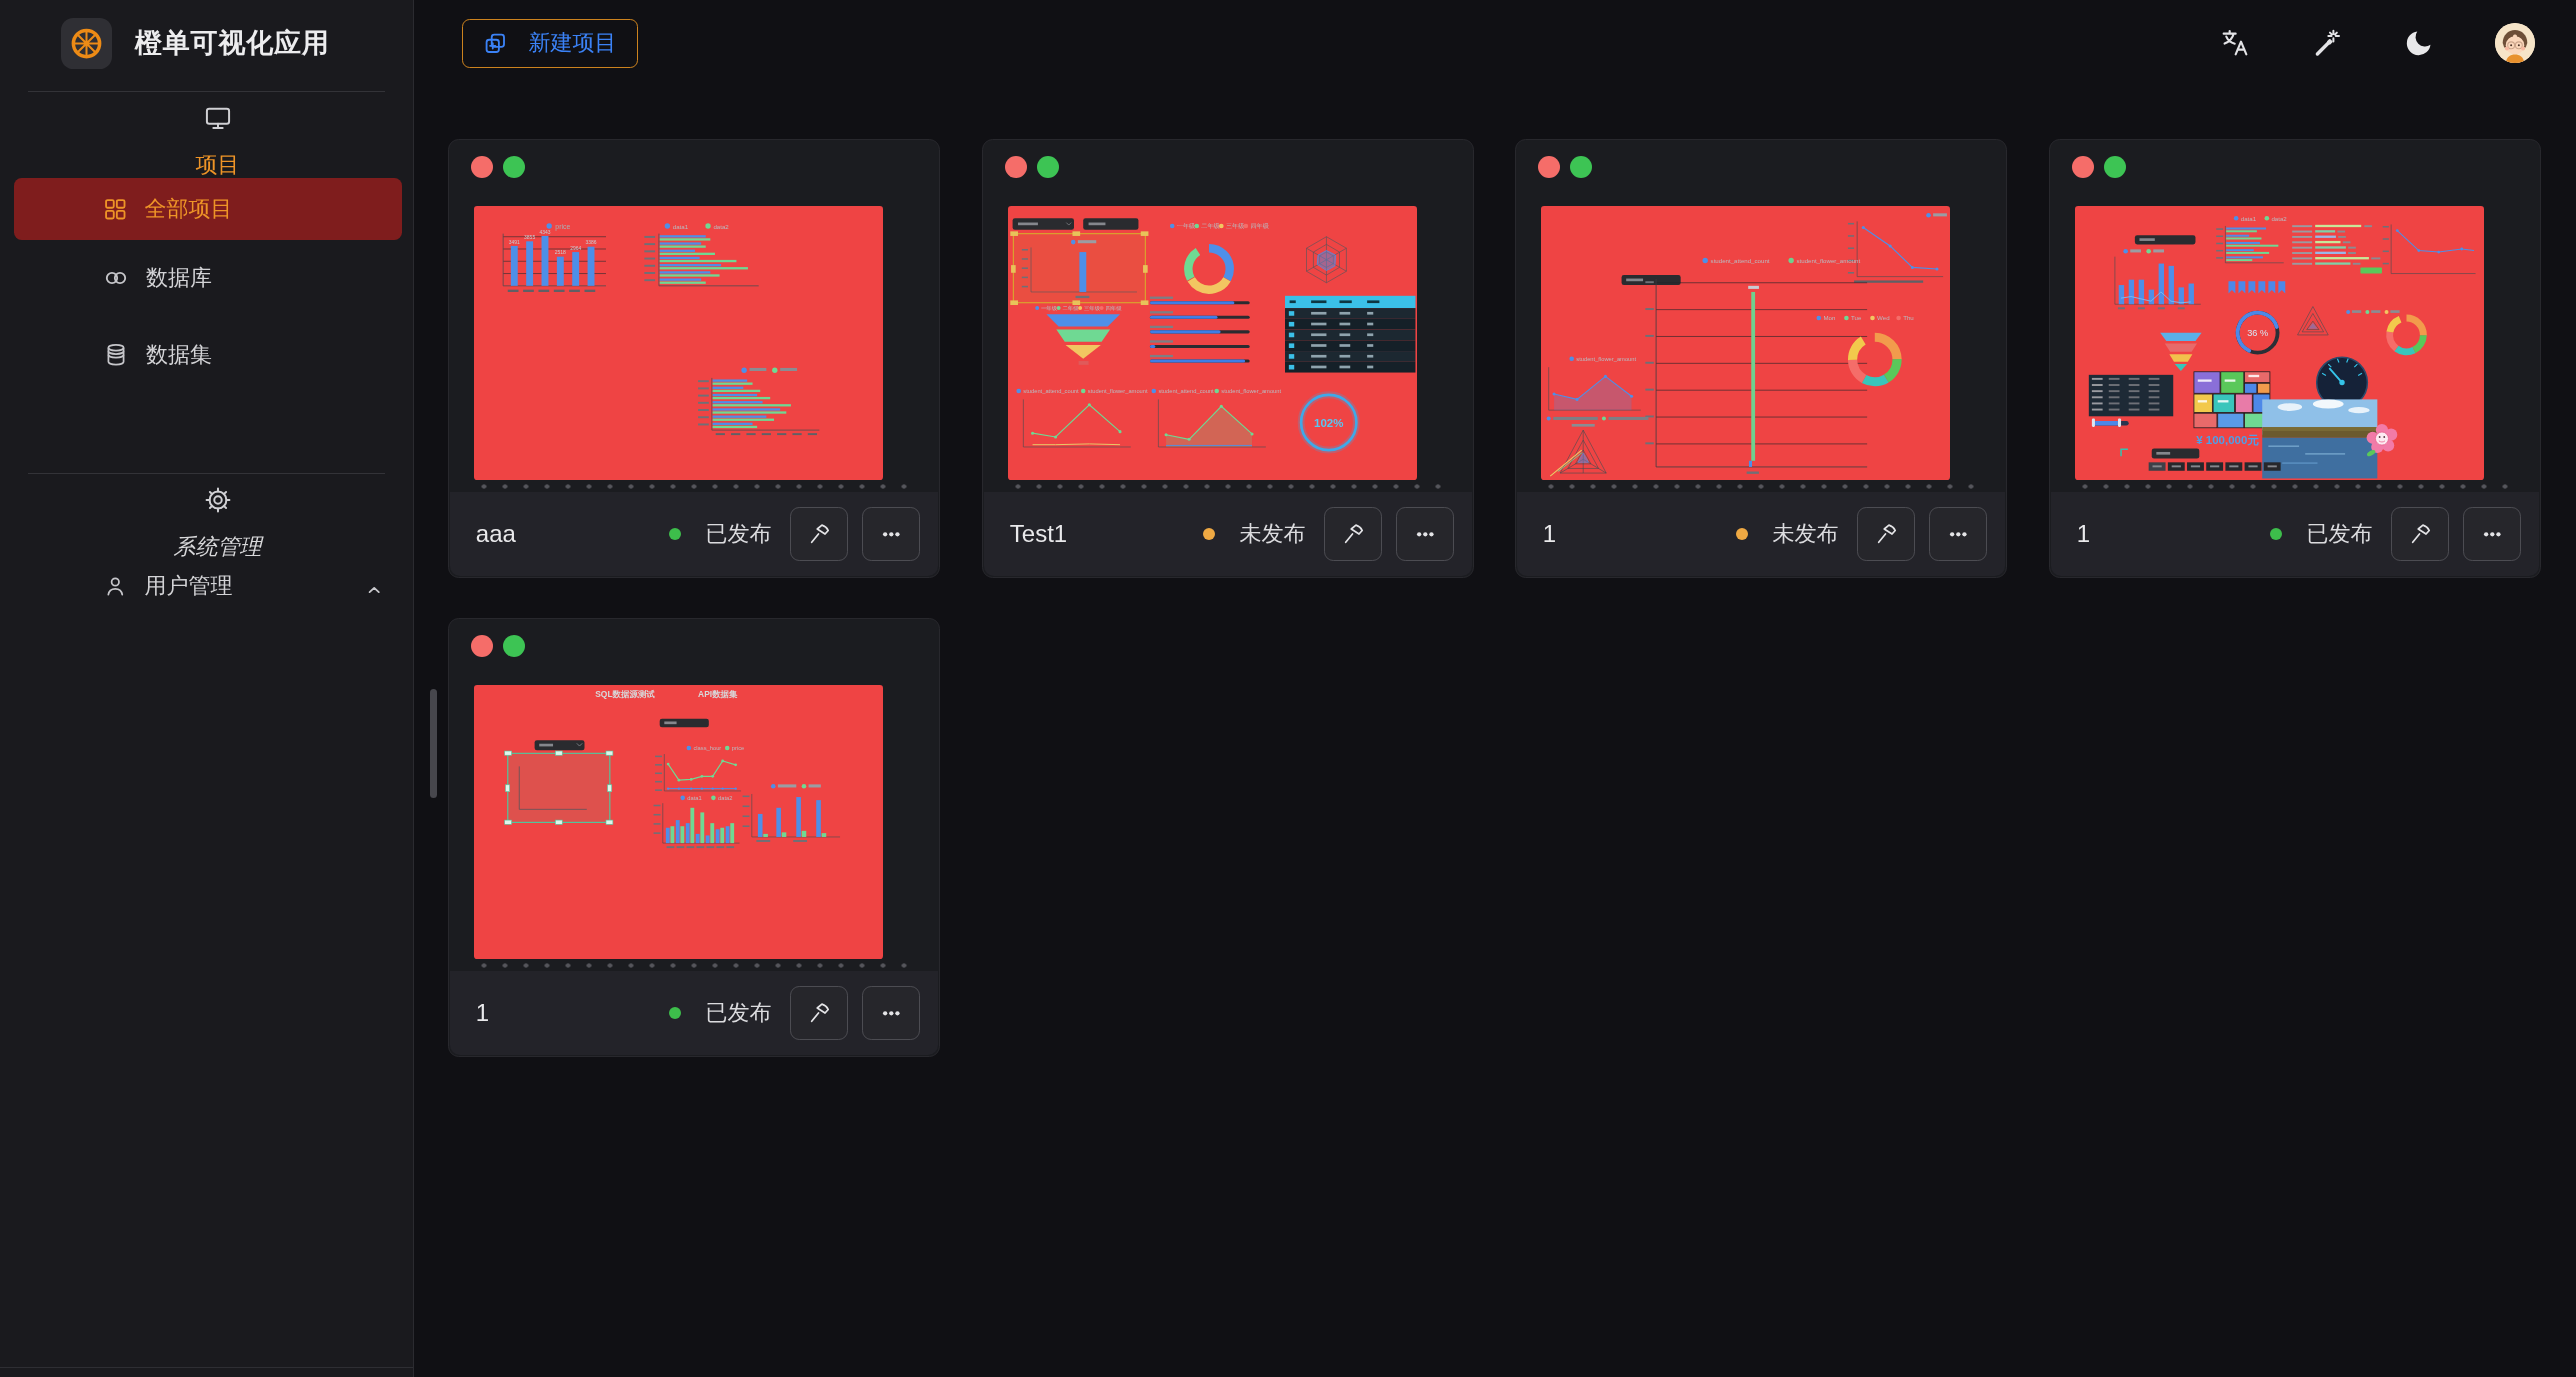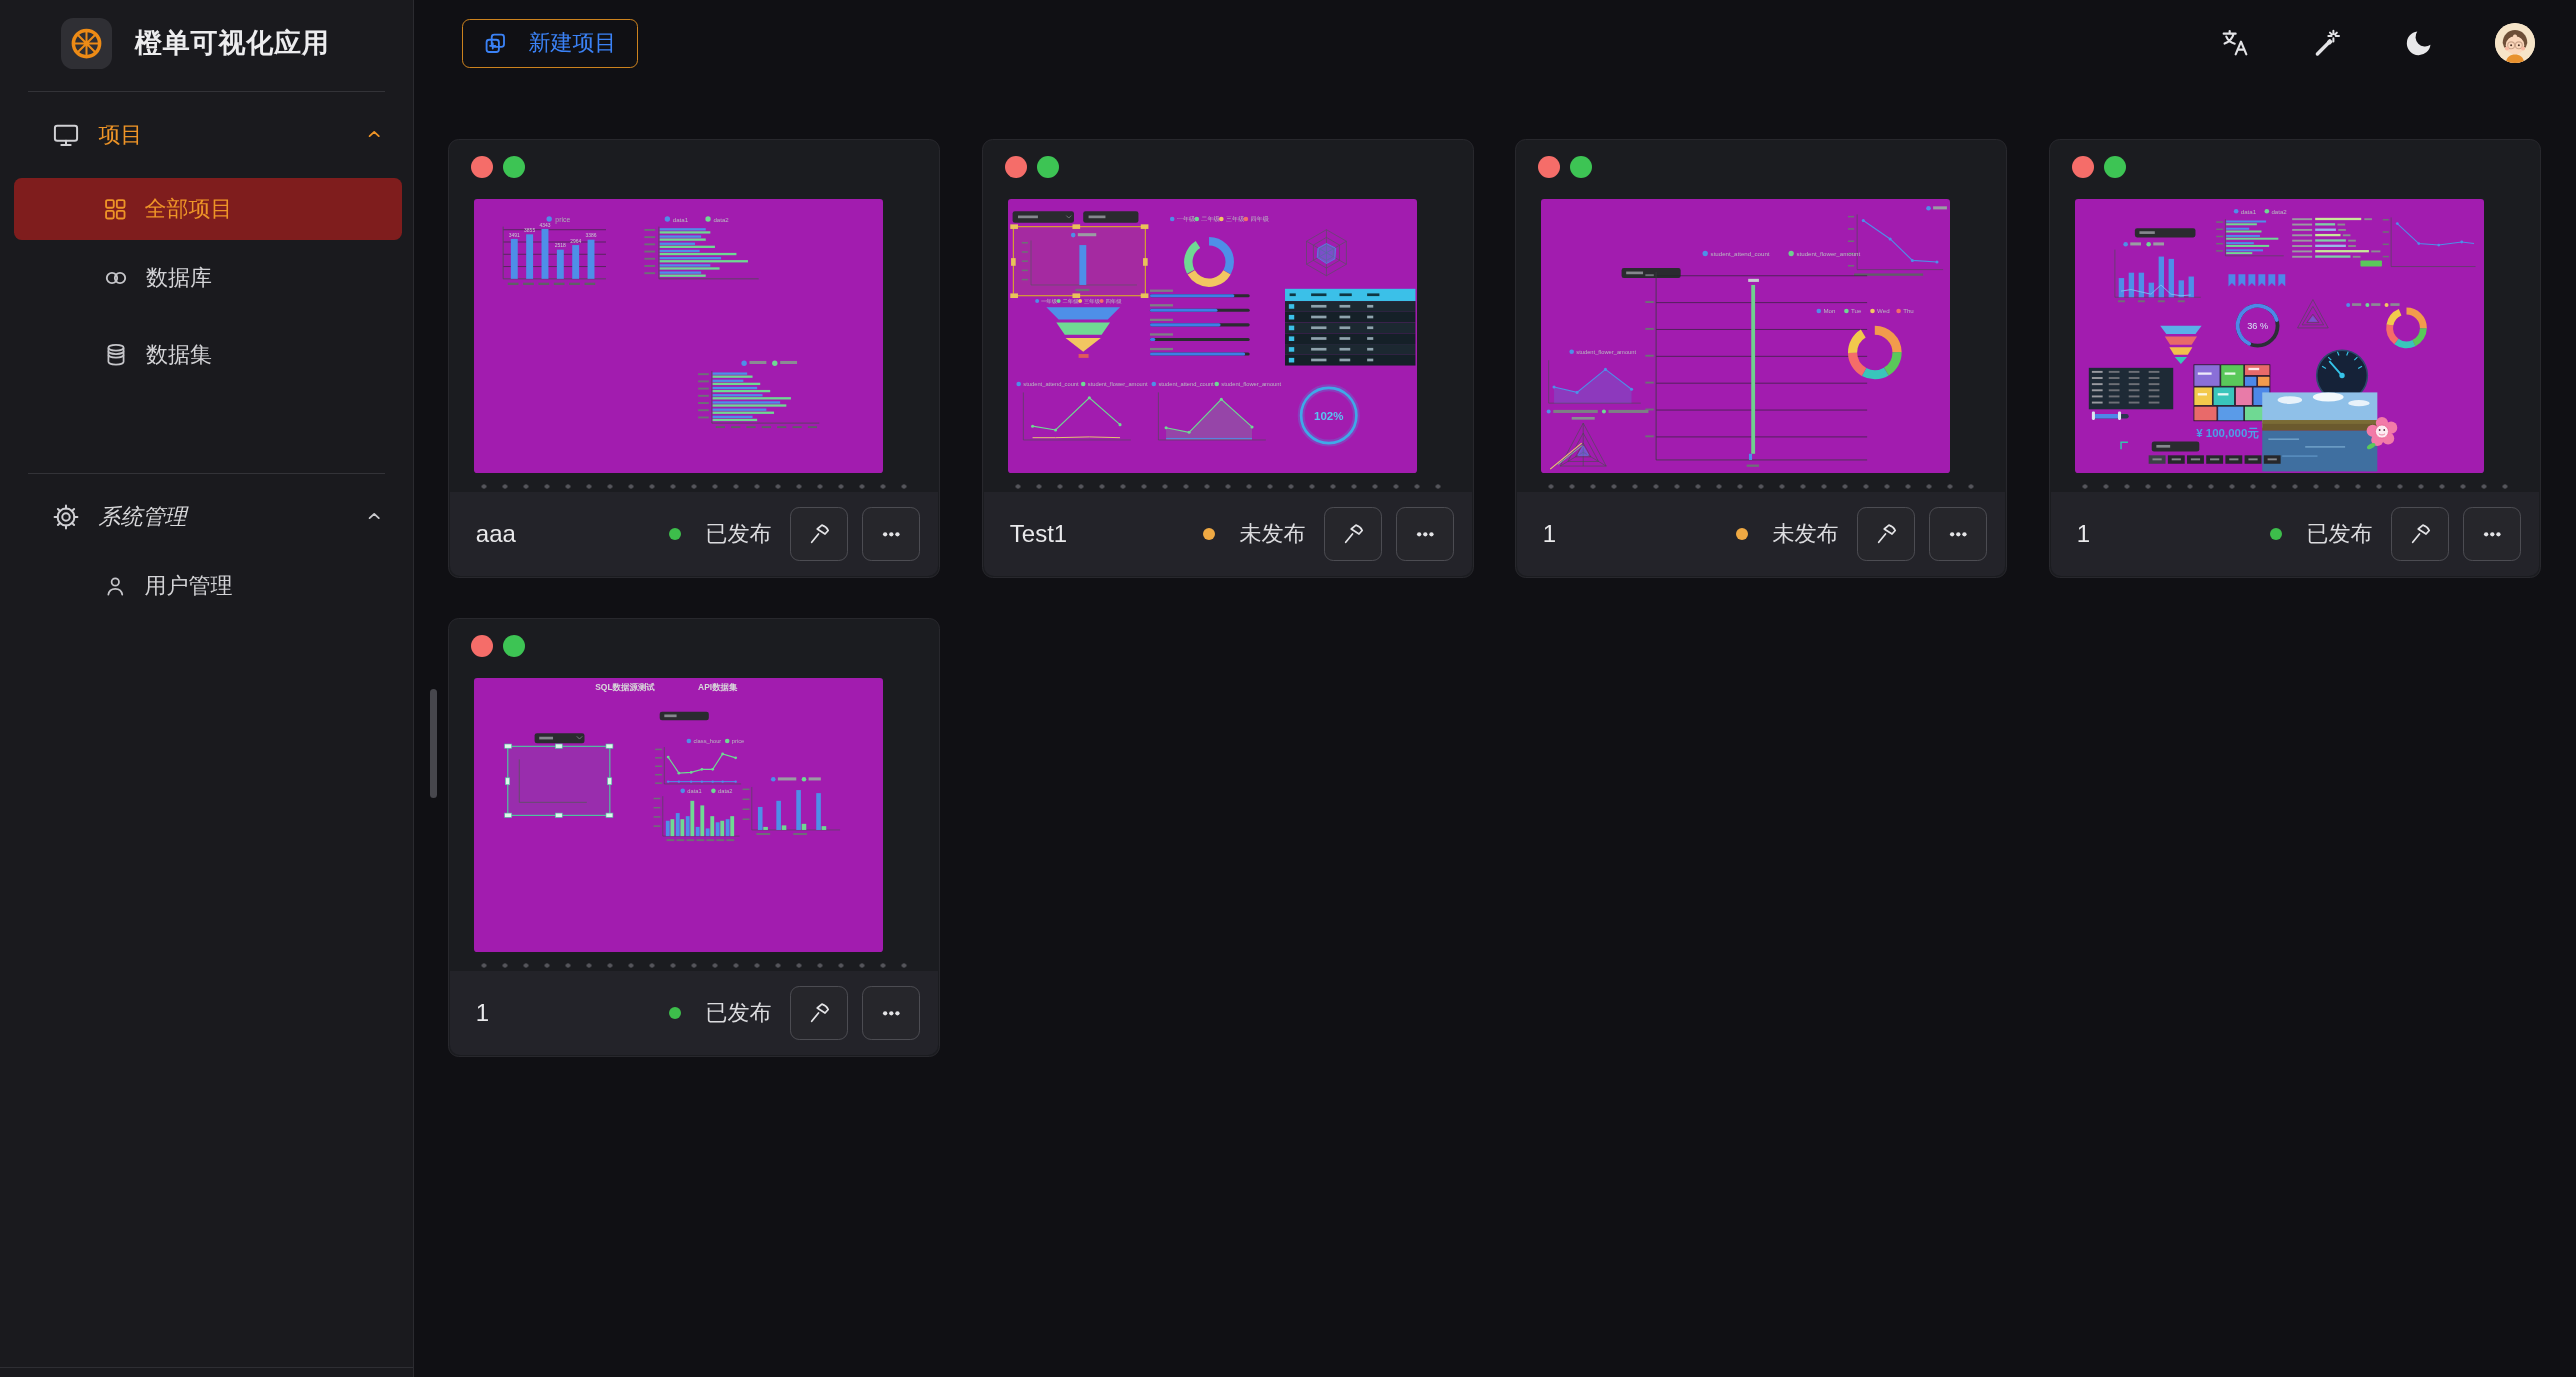--- a/index.html
+++ b/index.html
@@ -5,21 +5,21 @@
   * { margin:0; padding:0; box-sizing:border-box; }
   html,body { width:2576px; height:1377px; background:#101014; font-family:"Liberation Sans", sans-serif; overflow:hidden; }
   .page { position:relative; width:2576px; height:1377px; background:#101014; }
 
   
   .sidebar { position:absolute; left:0; top:0; width:414px; height:1377px; background:#1A1A1E; border-right:0.8px solid #2B2B30; }
   .logo-row { position:absolute; left:41px; top:17.7px; display:flex; align-items:center; gap:23px;margin-left:20px; }
   .logo-box { width:51px; height:51px; border-radius:12.3px; background:#2F2F34; display:flex; align-items:center; justify-content:center; }
   .app-title { font-size:27px; font-weight:bold; color:#EDEDEF; letter-spacing:0.8px; }
   .side-div { position:absolute; left:28px; right:28px; height:0.8px; background:#333338; }
-  .group-head { position:absolute; left:0; width:414px; height:61px; display:flex; align-items:center; gap:18.4px; padding:0 31px 0 52px; font-size:22px; cursor:pointer; }
+  .group-head { position:absolute; left:0; width:414px; height:61px; display:flex; align-items:center; gap:18.4px; padding:0 31px 0 52px; font-size:22px; cursor:pointer;flex-direction:column; }
   .group-head .chev { margin-left:auto; display:flex; }
   .g-orange { color:#EE9427; }
   .g-gray { color:#D8D8DA;font-style:italic; }
   .side-item { position:absolute; left:14px; width:388px; height:62px; border-radius:7.7px; display:flex; align-items:center; gap:17px; padding-left:89px; font-size:22px; color:#D3D3D6; cursor:pointer; }
   .side-item.active { background:#7f1d1d; color:#EE9427; }
   .s-icon { display:flex; }
 
   
   .topbar { position:absolute; left:414px; top:0; right:0; height:86px; display:flex; align-items:center; padding:0 41px 0 48px; }
   .btn-new { display:inline-flex; align-items:center; gap:21px; height:49px; padding:0 20px; border:1.5px solid #CD831E; border-radius:7.7px; color:#3b82f6; font-size:22px; background:transparent; cursor:pointer; }
@@ -28,21 +28,21 @@
   .avatar { width:40px; height:40px; border-radius:50%; background:#F6E4C8; overflow:hidden; cursor:pointer; }
 
   
   .scroll-thumb { position:absolute; left:430px; top:689px; width:7px; height:109px; border-radius:3.8px; background:#47474D; cursor:pointer; }
 
   .card { position:absolute; width:492px; height:439px; background:#1B1C20; border:0.8px solid #28282D; border-radius:10.7px; }
   .c1 { left:448px; top:139px; } .c2 { left:982px; top:139px;padding-left:8px; } .c3 { left:1515px; top:139px; } .c4 { left:2049px; top:139px; } .c5 { left:448px; top:618px; }
   .win-dots { position:absolute; left:22px; top:16px; display:flex; gap:10px; }
   .win-dots i { width:22px; height:22px; border-radius:50%; }
   .wd-red { background:#F56D69; } .wd-green { background:#3DC454; }
-  .thumb { position:absolute; left:24.6px; top:59px; width:409px; height:274px; background:#a21caf; border-radius:3.1px; overflow:hidden; cursor:pointer; }
+  .thumb { position:absolute; left:24.6px; top:66px; width:409px; height:274px; background:#ef4444; border-radius:3.1px; overflow:hidden; cursor:pointer; }
   .perf-dots { position:absolute; left:26px; right:26px; top:344px; height:5.4px;
     background-image:radial-gradient(circle, #55555B 2px, rgba(0,0,0,0) 2.6px);
     background-size:21px 5.4px; background-repeat:repeat-x; background-position:center; }
   .card-footer { position:absolute; left:0.8px; right:0.8px; bottom:0.8px; height:84px; background:#232329; border-radius:0 0 10px 10px; display:flex; align-items:center; padding:0 18.4px 0 26px; }
   .card-name { font-size:24px; color:#E9E9EB; }
   .status { margin-left:auto; display:flex; align-items:center; gap:24px; font-size:22px; color:#DBDBDE; margin-right:18.4px; }
   .status i { width:12.3px; height:12.3px; border-radius:50%; }
   .st-pub i { background:#3DBE4B; } .st-unpub i { background:#EFA943; }
   .icon-btn { width:58px; height:54px; border:0.8px solid #4C4C52; border-radius:9.2px; background:#26262B; display:flex; align-items:center; justify-content:center; cursor:pointer; }
   .icon-btn + .icon-btn { margin-left:14px; }

